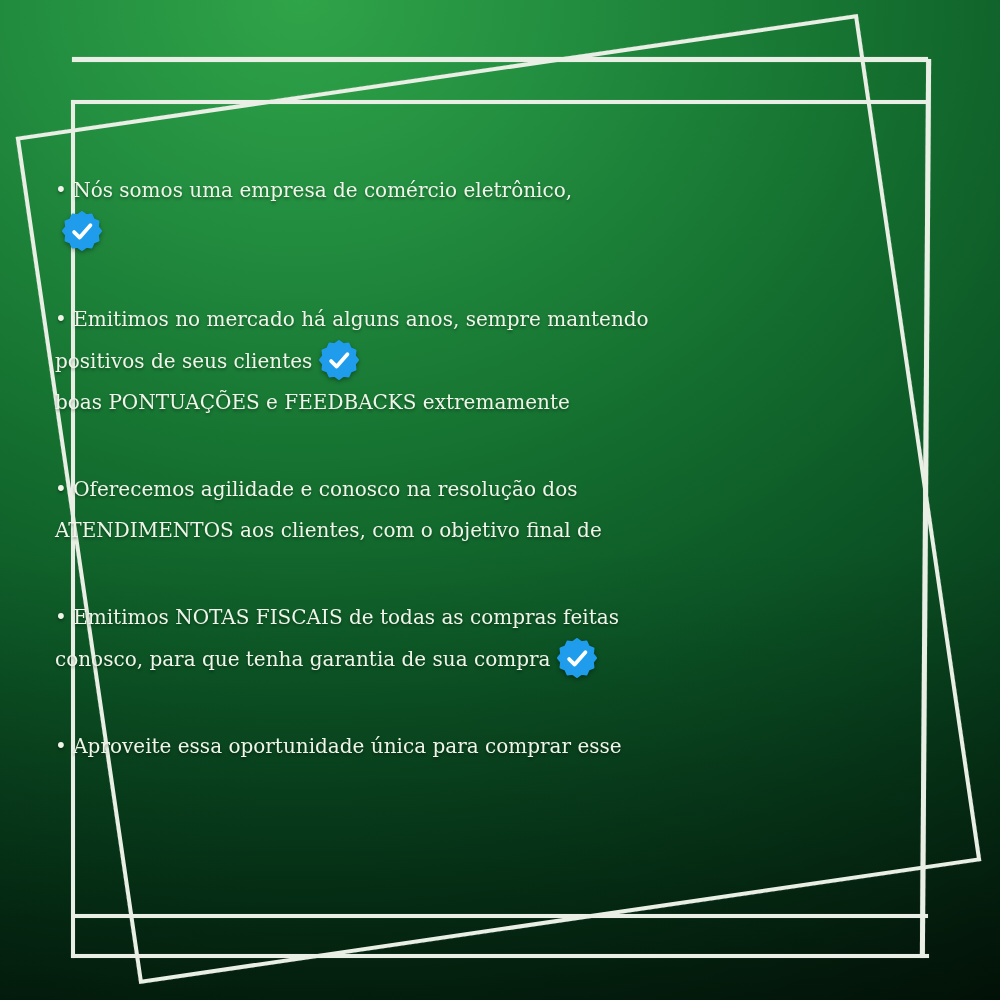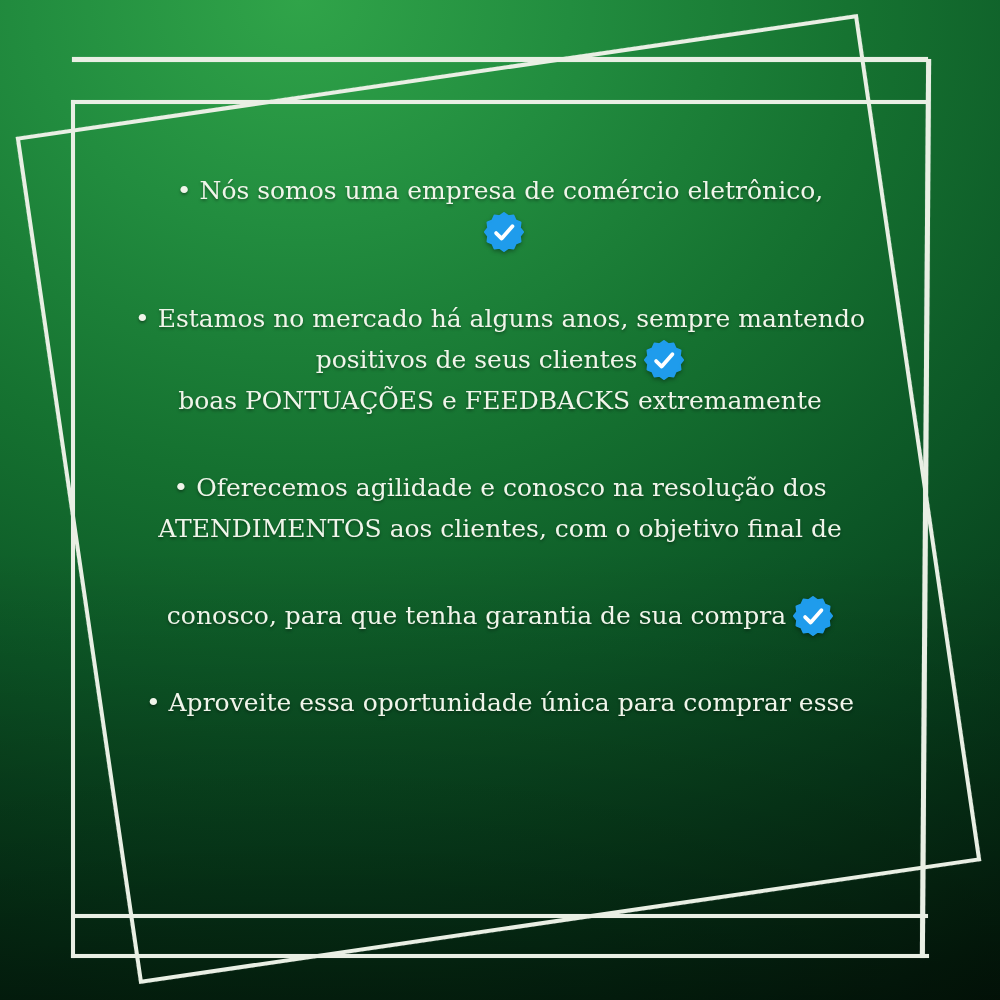--- a/index.html
+++ b/index.html
@@ -21,21 +21,21 @@
   .fl-right{left:923px;top:59px;width:5px;height:899px;transform:rotate(0.4deg);}
   .fl-bottom1{left:72px;top:914px;width:856px;height:4px;}
   .fl-bottom2{left:71px;top:954px;width:858px;height:4px;}
   .rotated-frame{
     position:absolute;left:73px;top:71px;width:843px;height:848px;
     border:4px solid #e9efe4;transform:rotate(-8.3deg);
     box-shadow:0 0 1px rgba(255,255,255,0.4);
   }
   .content{
     position:absolute;left:55px;right:55px;top:170px;
-    text-align:center;color:#f0f5ea;font-size:25px;line-height:41px;
+    text-align:left;color:#f0f5ea;font-size:20px;line-height:41px;
     text-shadow:0 2px 3px rgba(0,0,0,0.35);
   }
   .para{margin:0 0 46px 0;}
   .para:last-child{margin-bottom:8px;}
   .pline{white-space:nowrap;}
   .badge{
     display:inline-block;width:40px;height:40px;vertical-align:-12px;margin-left:7px;
     filter:drop-shadow(0 2px 2px rgba(0,0,0,0.35));
   }
   .badge polygon{stroke-width:2;stroke-linejoin:round;}
@@ -59,34 +59,35 @@
 
     <div class="para">
       <div class="pline">• Nós somos uma empresa de comércio eletrônico,</div>
       <div class="pline"><span class="badge"><svg width="40" height="40" viewBox="0 0 38 38">
               <polygon points="37,19 34,23 34.6,28 30,30 28,34.6 23,34 19,37 15,34 10,34.6 8,30 3.4,28 4,23 1,19 4,15 3.4,10 8,8 10,3.4 15,4 19,1 23,4 28,3.4 30,8 34.6,10 34,15" fill="#1f9cec" stroke="#1f9cec"></polygon>
               <path d="M11.5 20 L16.8 25.2 L27 13.5" fill="none" stroke-width="3.6" stroke-linecap="round" stroke-linejoin="round" stroke="#ffffff"></path>
             </svg></span></div>
     </div>
 
     <div class="para">
-      <div class="pline">• Estamos no mercado há alguns anos, sempre mantendo</div>
+      <div class="pline">• Emitimos no mercado há alguns anos, sempre mantendo</div>
       <div class="pline"><span>positivos de seus clientes</span><span class="badge"><svg width="40" height="40" viewBox="0 0 38 38">
               <polygon points="37,19 34,23 34.6,28 30,30 28,34.6 23,34 19,37 15,34 10,34.6 8,30 3.4,28 4,23 1,19 4,15 3.4,10 8,8 10,3.4 15,4 19,1 23,4 28,3.4 30,8 34.6,10 34,15" fill="#1f9cec" stroke="#1f9cec"></polygon>
               <path d="M11.5 20 L16.8 25.2 L27 13.5" fill="none" stroke-width="3.6" stroke-linecap="round" stroke-linejoin="round" stroke="#ffffff"></path>
             </svg></span></div>
       <div class="pline">boas PONTUAÇÕES e FEEDBACKS extremamente</div>
     </div>
 
     <div class="para">
       <div class="pline">• Oferecemos agilidade e conosco na resolução dos</div>
       <div class="pline">ATENDIMENTOS aos clientes, com o objetivo final de</div>
     </div>
 
     <div class="para">
+      <div class="pline">• Emitimos NOTAS FISCAIS de todas as compras feitas</div>
       <div class="pline"><span>conosco, para que tenha garantia de sua compra</span><span class="badge"><svg width="40" height="40" viewBox="0 0 38 38">
               <polygon points="37,19 34,23 34.6,28 30,30 28,34.6 23,34 19,37 15,34 10,34.6 8,30 3.4,28 4,23 1,19 4,15 3.4,10 8,8 10,3.4 15,4 19,1 23,4 28,3.4 30,8 34.6,10 34,15" fill="#1f9cec" stroke="#1f9cec"></polygon>
               <path d="M11.5 20 L16.8 25.2 L27 13.5" fill="none" stroke-width="3.6" stroke-linecap="round" stroke-linejoin="round" stroke="#ffffff"></path>
             </svg></span></div>
     </div>
 
     <div class="para">
       <div class="pline">• Aproveite essa oportunidade única para comprar esse</div>
     </div>
 

